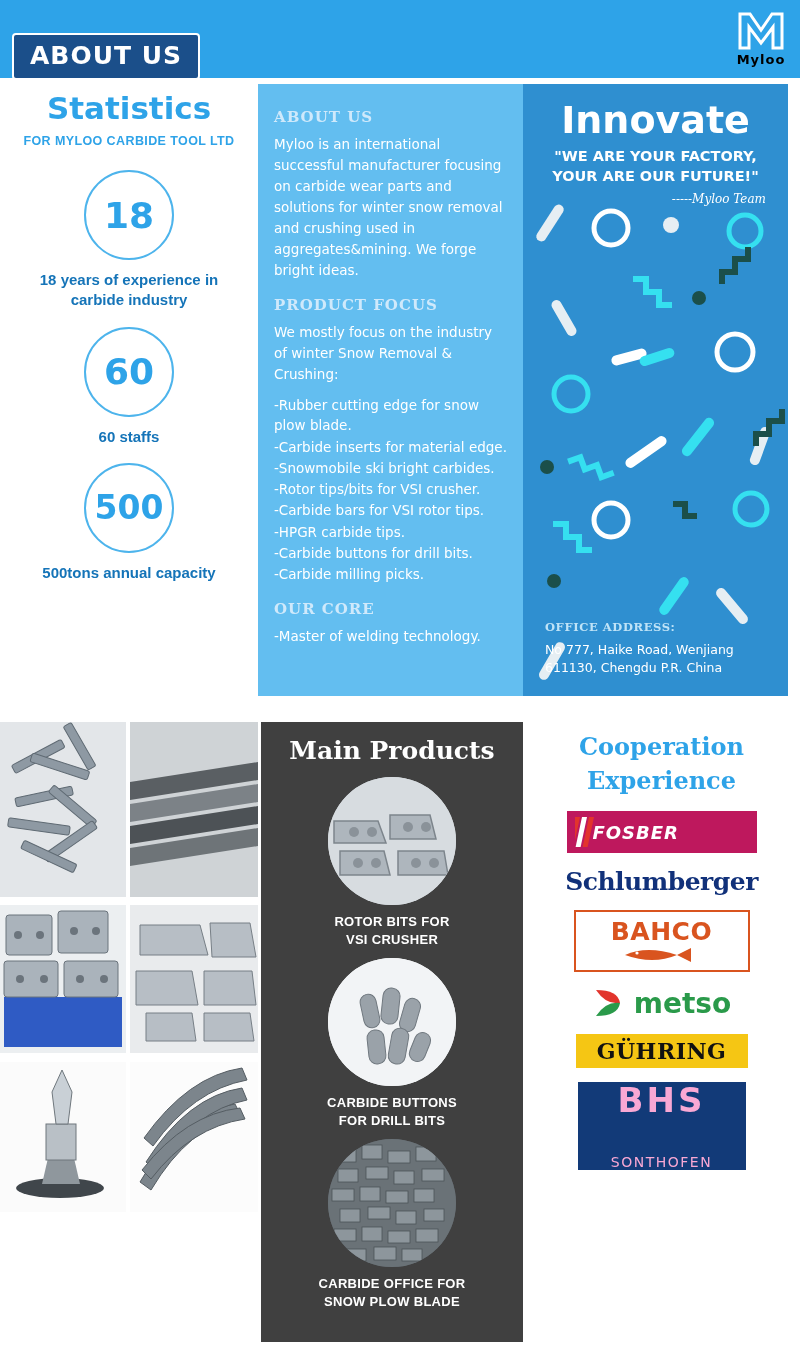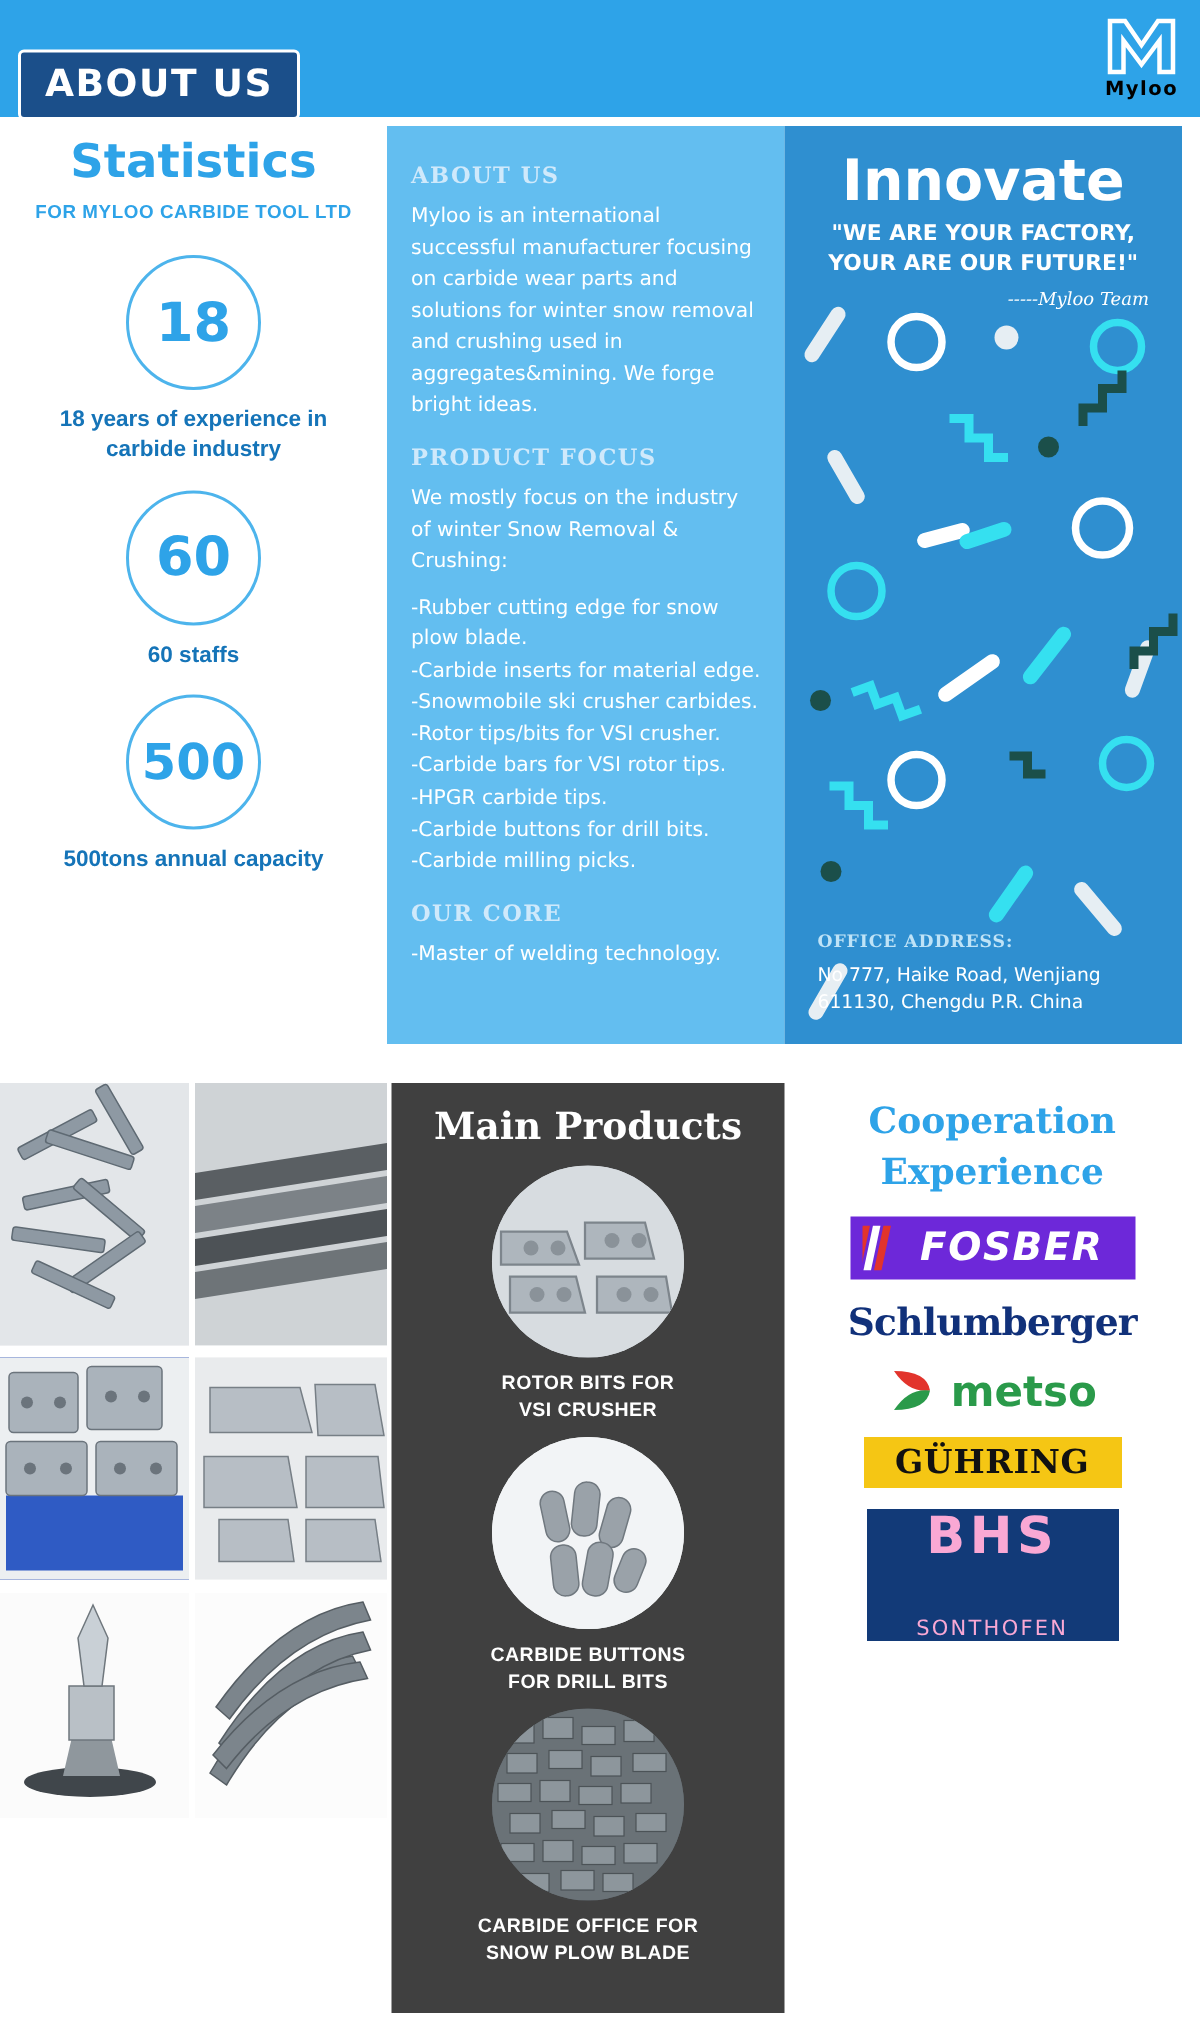--- a/index.html
+++ b/index.html
@@ -290,24 +290,24 @@
     font-size: 24px;
     font-weight: bold;
     font-family: "DejaVu Serif", serif;
     line-height: 1.4;
     margin: 8px 0 14px 0;
   }
   .brand { margin: 0 auto 14px auto; }
 
   .brand-fosber {
     width: 190px; height: 42px;
-    background: #6d28d9;
-    color: #ffffff;
-    font-size: 26px; font-weight: bold; font-style: italic;
-    display: flex; align-items: center; justify-content: center;
+    background: #be185d;
+    color: #ffffff;
+    font-size: 18px; font-weight: bold; font-style: italic;
+    display: flex; align-items: center; 
     font-family: "DejaVu Sans", sans-serif;
     position: relative;
     letter-spacing: 1px;
   }
   .fosber-stripes {
     position: absolute; left: 8px; top: 6px; width: 22px; height: 30px;
   }
   .brand-schlumberger {
     color: #11317a; font-size: 25px; font-weight: bold;
     font-family: "DejaVu Serif", serif;
@@ -386,21 +386,21 @@
 
   <div class="mid-panel">
     <p class="mid-heading">ABOUT US</p>
     <p class="mid-body">Myloo is an international successful manufacturer focusing on carbide wear parts and solutions for winter snow removal and crushing used in aggregates&amp;mining. We forge bright ideas.</p>
 
     <p class="mid-heading spaced">PRODUCT FOCUS</p>
     <p class="mid-body">We mostly focus on the industry of winter Snow Removal &amp; Crushing:</p>
     <div class="mid-list">
       <div>-Rubber cutting edge for snow plow blade.</div>
       <div>-Carbide inserts for material edge.</div>
-      <div>-Snowmobile ski crusher carbides.</div>
+      <div>-Snowmobile ski bright carbides.</div>
       <div>-Rotor tips/bits for VSI crusher.</div>
       <div>-Carbide bars for VSI rotor tips.</div>
       <div>-HPGR carbide tips.</div>
       <div>-Carbide buttons for drill bits.</div>
       <div>-Carbide milling picks.</div>
     </div>
 
     <p class="mid-heading spaced">OUR CORE</p>
     <div class="mid-list" style="margin-top:0">
       <div>-Master of welding technology.</div>
@@ -637,20 +637,28 @@
       <svg class="fosber-stripes" viewBox="0 0 22 30">
         <rect x="0" y="0" width="5" height="30" fill="#e2342c" transform="skewX(-12)"></rect>
         <rect x="7" y="0" width="5" height="30" fill="#ffffff" transform="skewX(-12)"></rect>
         <rect x="14" y="0" width="5" height="30" fill="#e2342c" transform="skewX(-12)"></rect>
       </svg>
       <span style="margin-left:26px">FOSBER</span>
     </div>
 
     <div class="brand brand-schlumberger">Schlumberger</div>
 
+    <div class="brand brand-bahco">
+      <div class="bahco-word">BAHCO</div>
+      <svg class="bahco-fish" width="86" height="18" viewBox="0 0 86 18">
+        <path d="M6 9 q22 -10 52 0 q-24 10 -52 0 z" fill="#d9541f"></path>
+        <path d="M58 9 l14 -7 v14 z" fill="#d9541f"></path>
+        <circle cx="18" cy="7" r="1.6" fill="#ffffff"></circle>
+      </svg>
+    </div>
 
     <div class="brand brand-metso">
       <svg width="34" height="34" viewBox="0 0 34 34" style="margin-right:8px">
         <path d="M4 4 q22 0 24 13 q-14 2 -24 -13 z" fill="#e2342c"></path>
         <path d="M4 30 q22 0 24 -13 q-14 -2 -24 13 z" fill="#2a9a4a"></path>
       </svg>
       <span>metso</span>
     </div>
 
     <div class="brand brand-guhring">GÜHRING</div>

